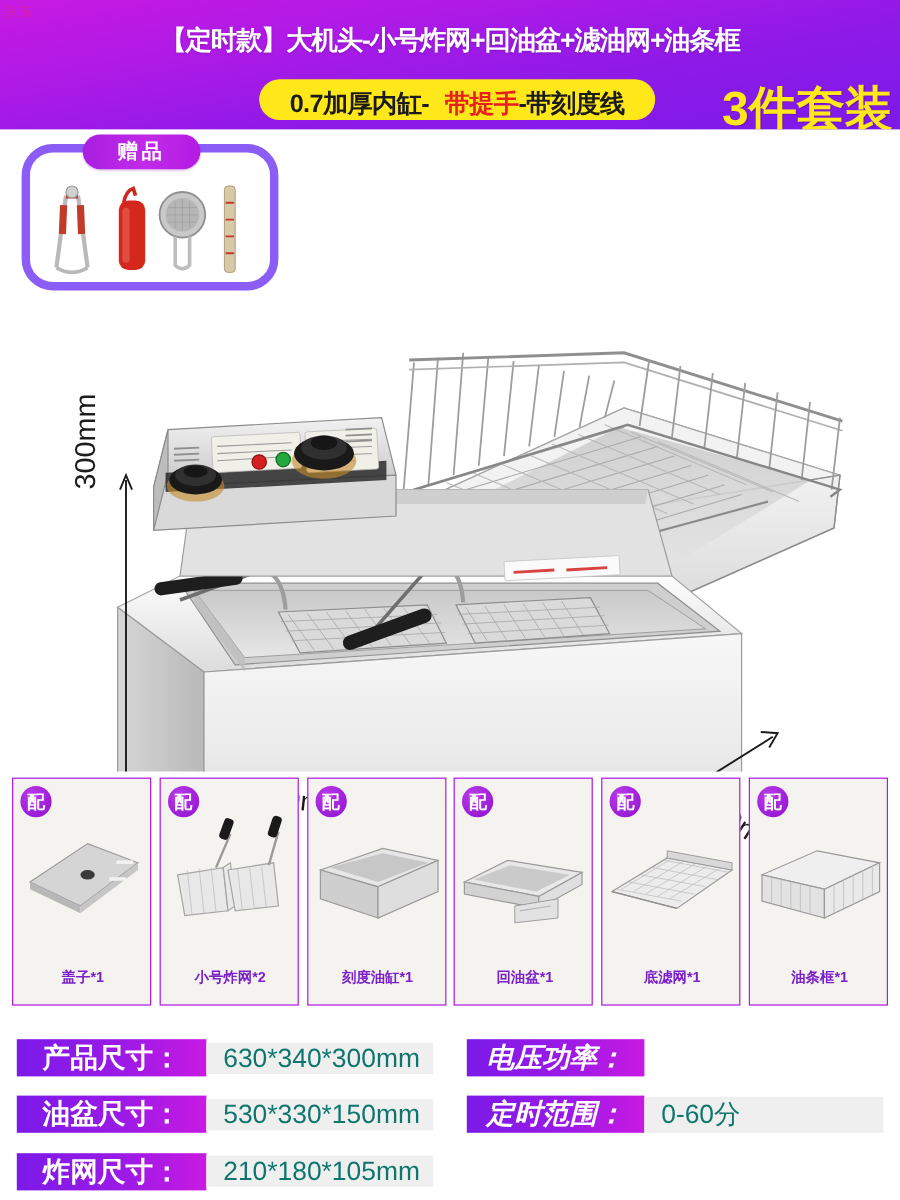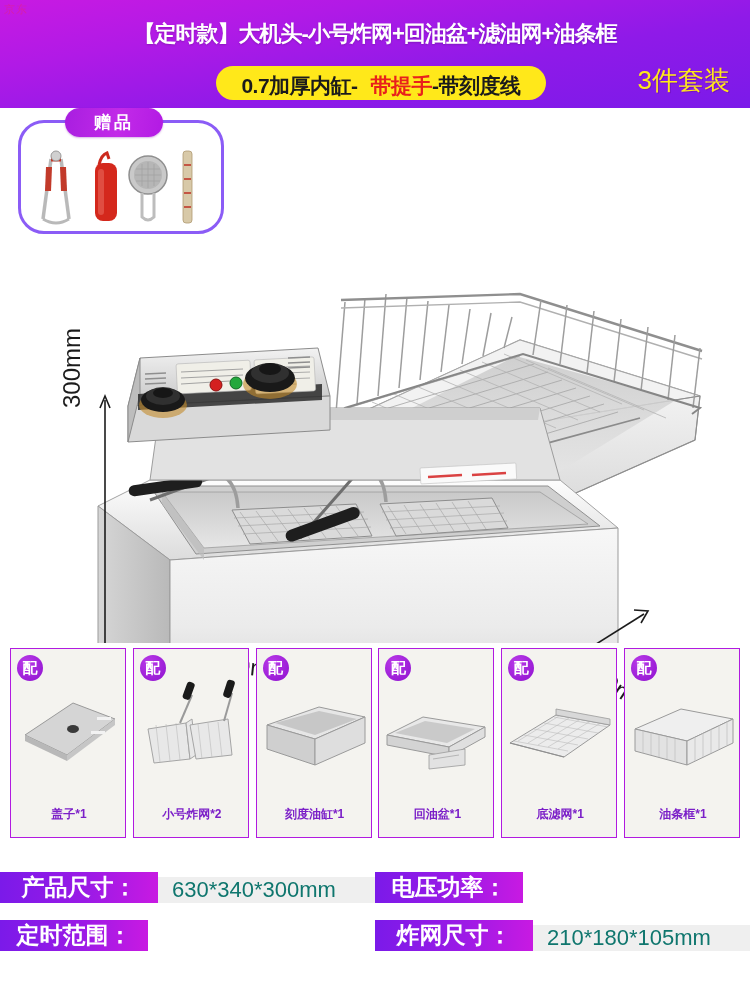--- a/index.html
+++ b/index.html
@@ -29,32 +29,32 @@
   .sub-row{position:absolute;left:0;top:66px;width:750px;height:38px;}
   .pill{
     position:absolute;left:216px;top:0;width:330px;height:34px;
     background:#ffe81a;border-radius:18px;
     display:flex;align-items:flex-end;justify-content:center;
     font-size:21px;font-weight:bold;color:#1b1b1b;white-space:nowrap;
     letter-spacing:-.5px;
   }
   .pill .red{color:#e8201c;margin-left:13px;}
   .set-badge{
-    position:absolute;right:20px;top:-3px;
-    font-size:26px;font-weight:normal;color:#ffe81a;white-space:nowrap;
+    position:absolute;right:6px;top:-3px;
+    font-size:40px;font-weight:bold;color:#ffe81a;white-space:nowrap;
     letter-spacing:0px;text-shadow:1px 1px 0 rgba(90,0,130,.35);
   }
 
   
   .hero{position:absolute;left:0;top:108px;width:750px;height:535px;background:#ffffff;}
 
   
   .gift-box{
     position:absolute;left:18px;top:12px;width:200px;height:108px;
-    border:3px solid #8b5cf6;border-radius:26px;background:#ffffff;
+    border:7px solid #8b5cf6;border-radius:26px;background:#ffffff;
   }
   .gift-label{
     position:absolute;left:44px;top:-15px;width:98px;height:29px;
     background:linear-gradient(100deg,#a81ee0,#c22ae8 55%,#b21ae4);
     border-radius:15px;display:flex;align-items:center;justify-content:center;
     color:#ffffff;font-size:17px;font-weight:bold;letter-spacing:3px;
     box-shadow:0 1px 2px rgba(120,0,170,.3);
   }
   .gift-items{position:absolute;left:0;top:16px;width:200px;height:90px;}
 
@@ -88,32 +88,32 @@
     position:absolute;left:0;bottom:14px;width:116px;text-align:center;
     color:#7b1fc8;font-size:12px;font-weight:600;white-space:nowrap;
   }
 
   
   .spec{
     position:absolute;left:0;top:858px;width:750px;height:142px;
     display:grid;grid-template-columns:1fr 1fr;grid-template-rows:1fr 1fr 1fr;
     background:#ffffff;
   }
-  .spec-cell{display:flex;align-items:flex-end;padding:2px 0;box-sizing:border-box;}
+  .spec-cell{display:flex;align-items:center;padding:2px 14px;box-sizing:border-box;}
   .spec-key{
     width:158px;flex:0 0 158px;
     background:linear-gradient(90deg,#7b1ae9 0%,#9b1ae6 55%,#c81ae2 100%);
     color:#ffffff;font-size:23px;font-weight:bold;
     display:flex;align-items:center;justify-content:center;letter-spacing:0px;
   }
   .spec-val{
     flex:1;background:#efefef;color:#0f766e;font-size:22px;
     display:flex;align-items:center;padding-left:14px;white-space:nowrap;
   }
-  .spec-cell.right .spec-key{width:148px;flex:0 0 148px;}
+  .spec-cell.right .spec-key{width:148px;flex:0 0 148px;font-style:italic;}
 </style>
 </head>
 <body>
 
 <div class="page">
 
   <div class="header">
     <div class="watermark">京东</div>
     <div class="title-main">【定时款】大机头-小号炸网+回油盆+滤油网+油条框</div>
     <div class="sub-row">
@@ -513,22 +513,27 @@
   </div>
 
   <div class="spec">
     <div class="spec-cell">
       <div class="spec-key">产品尺寸：</div>
       <div class="spec-val">630*340*300mm</div>
     </div>
     <div class="spec-cell right">
       <div class="spec-key">电压功率：</div>
     </div>
+    <div class="spec-cell">
+      <div class="spec-key">油盆尺寸：</div>
+      <div class="spec-val">530*330*150mm</div>
+    </div>
     <div class="spec-cell right">
       <div class="spec-key">定时范围：</div>
+      <div class="spec-val">0-60分</div>
     </div>
     <div class="spec-cell">
       <div class="spec-key">炸网尺寸：</div>
       <div class="spec-val">210*180*105mm</div>
     </div>
   </div>
 
 </div>
 
 </body></html>

